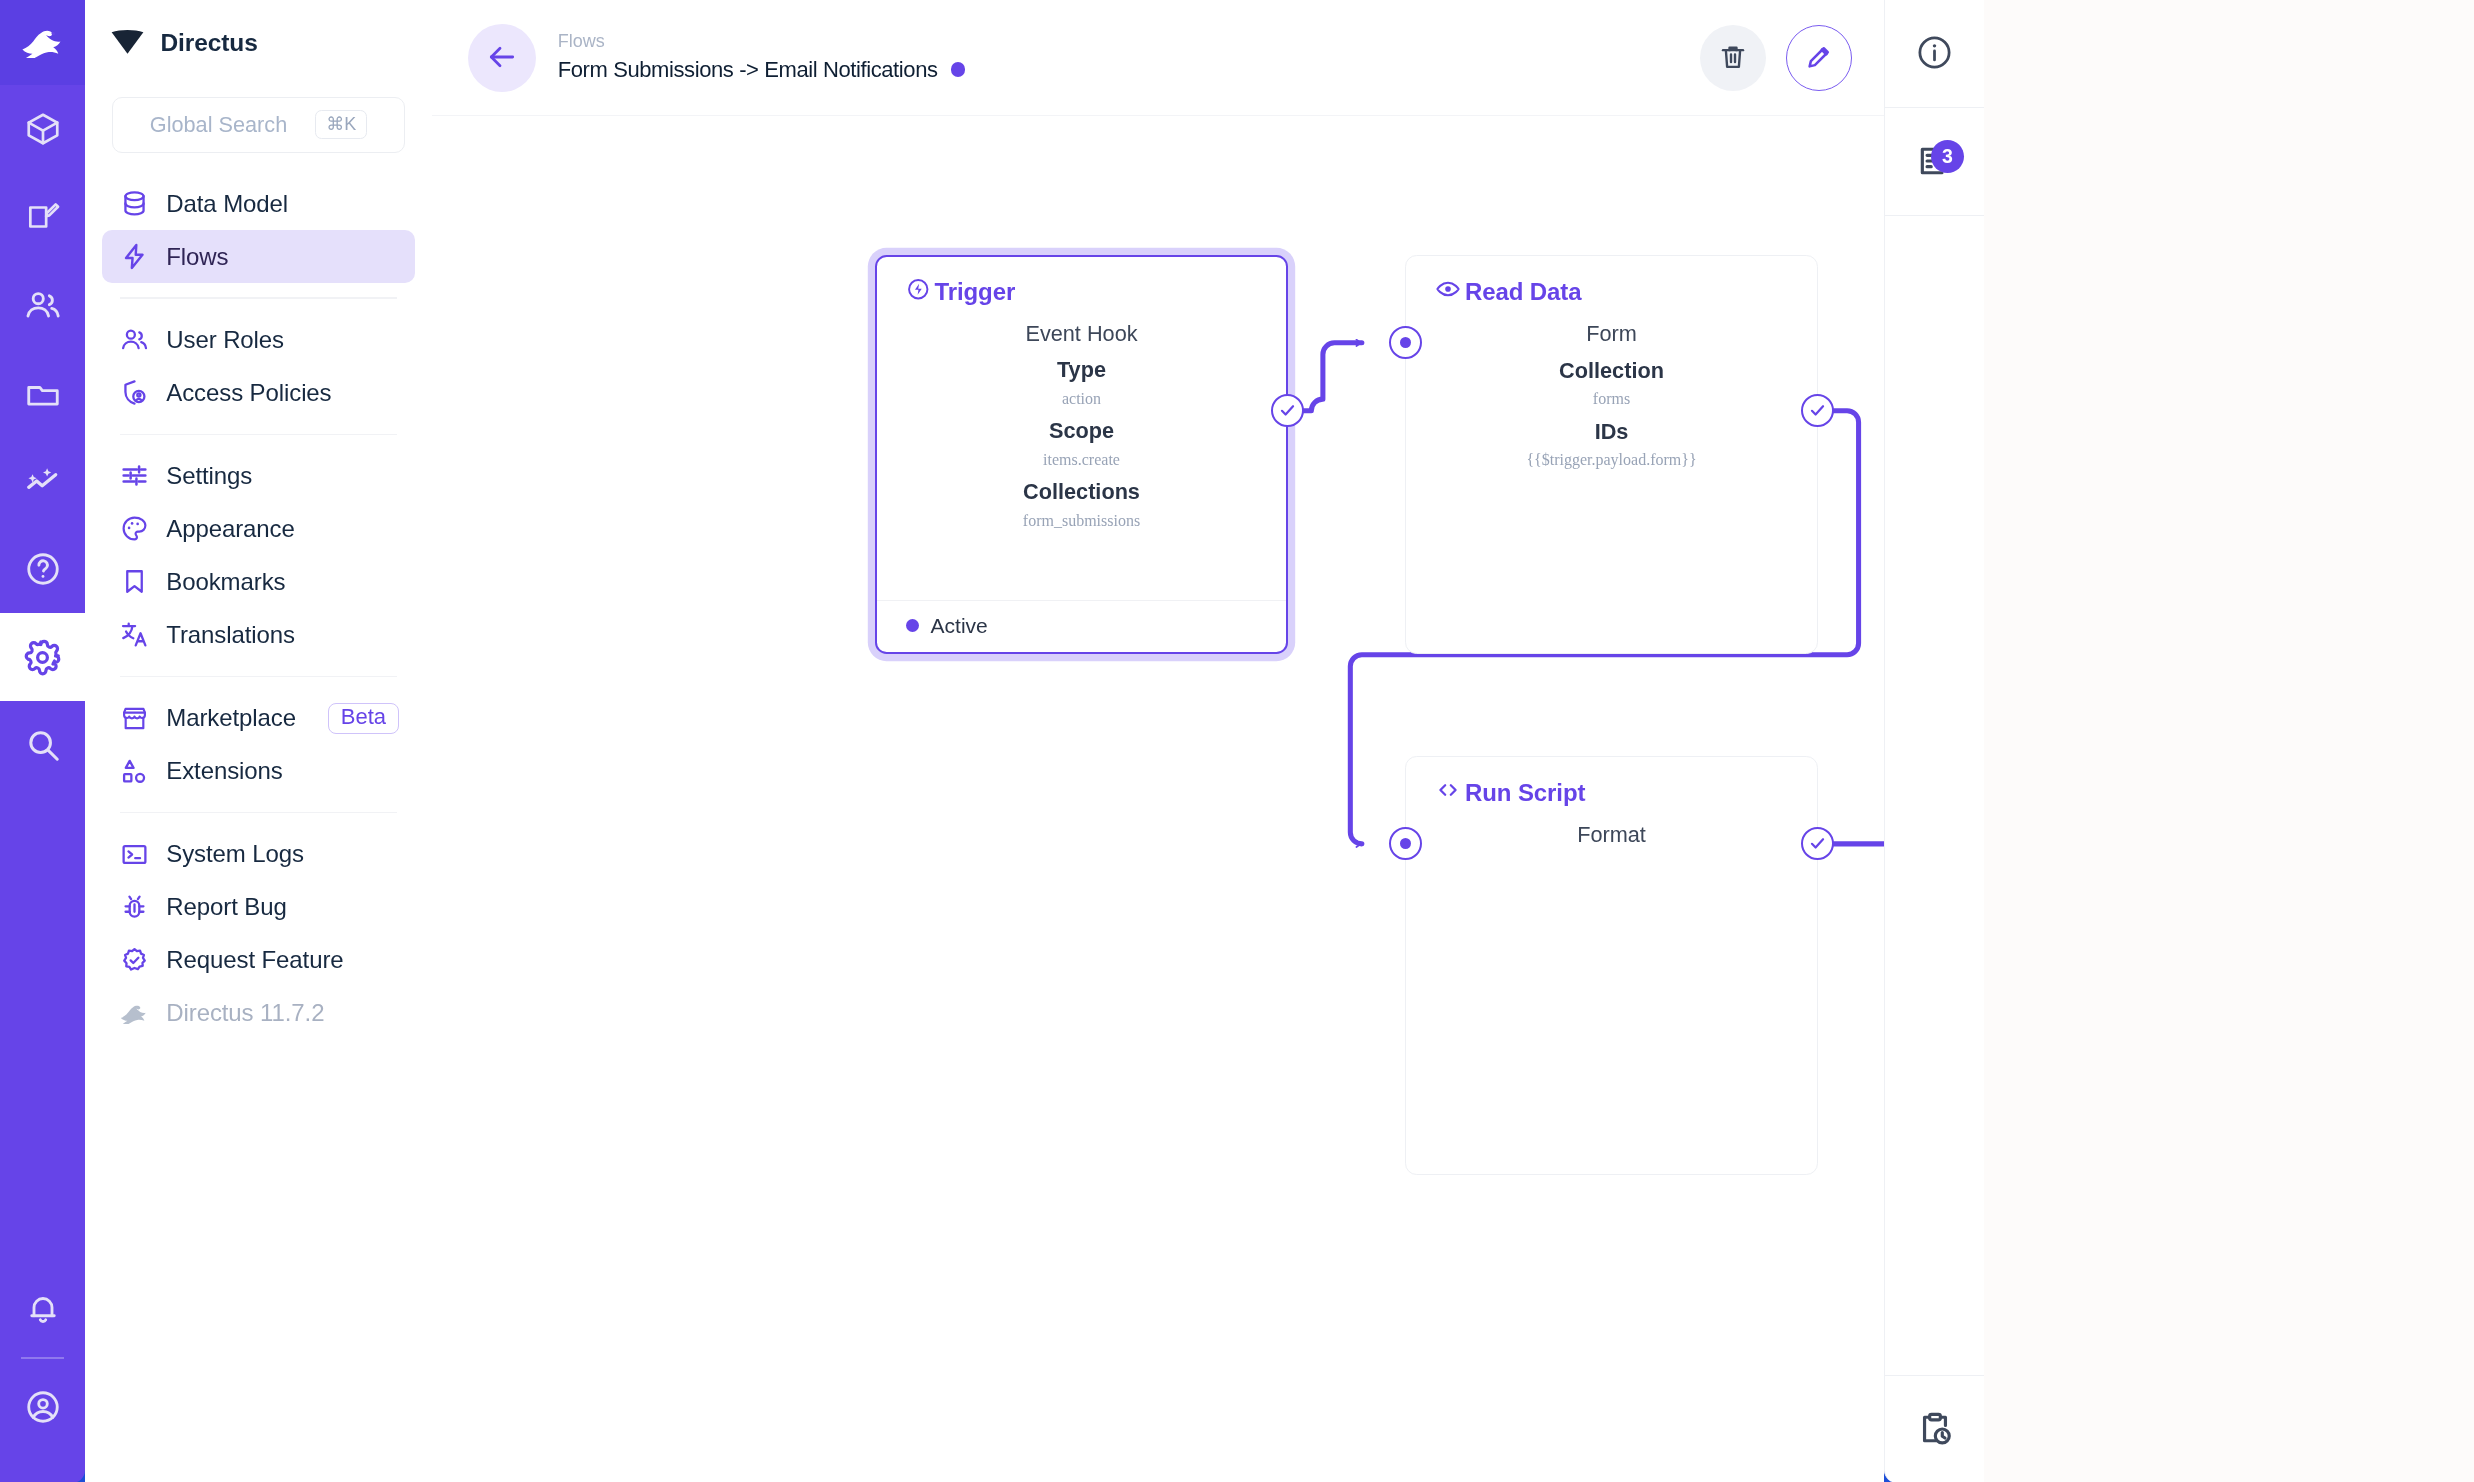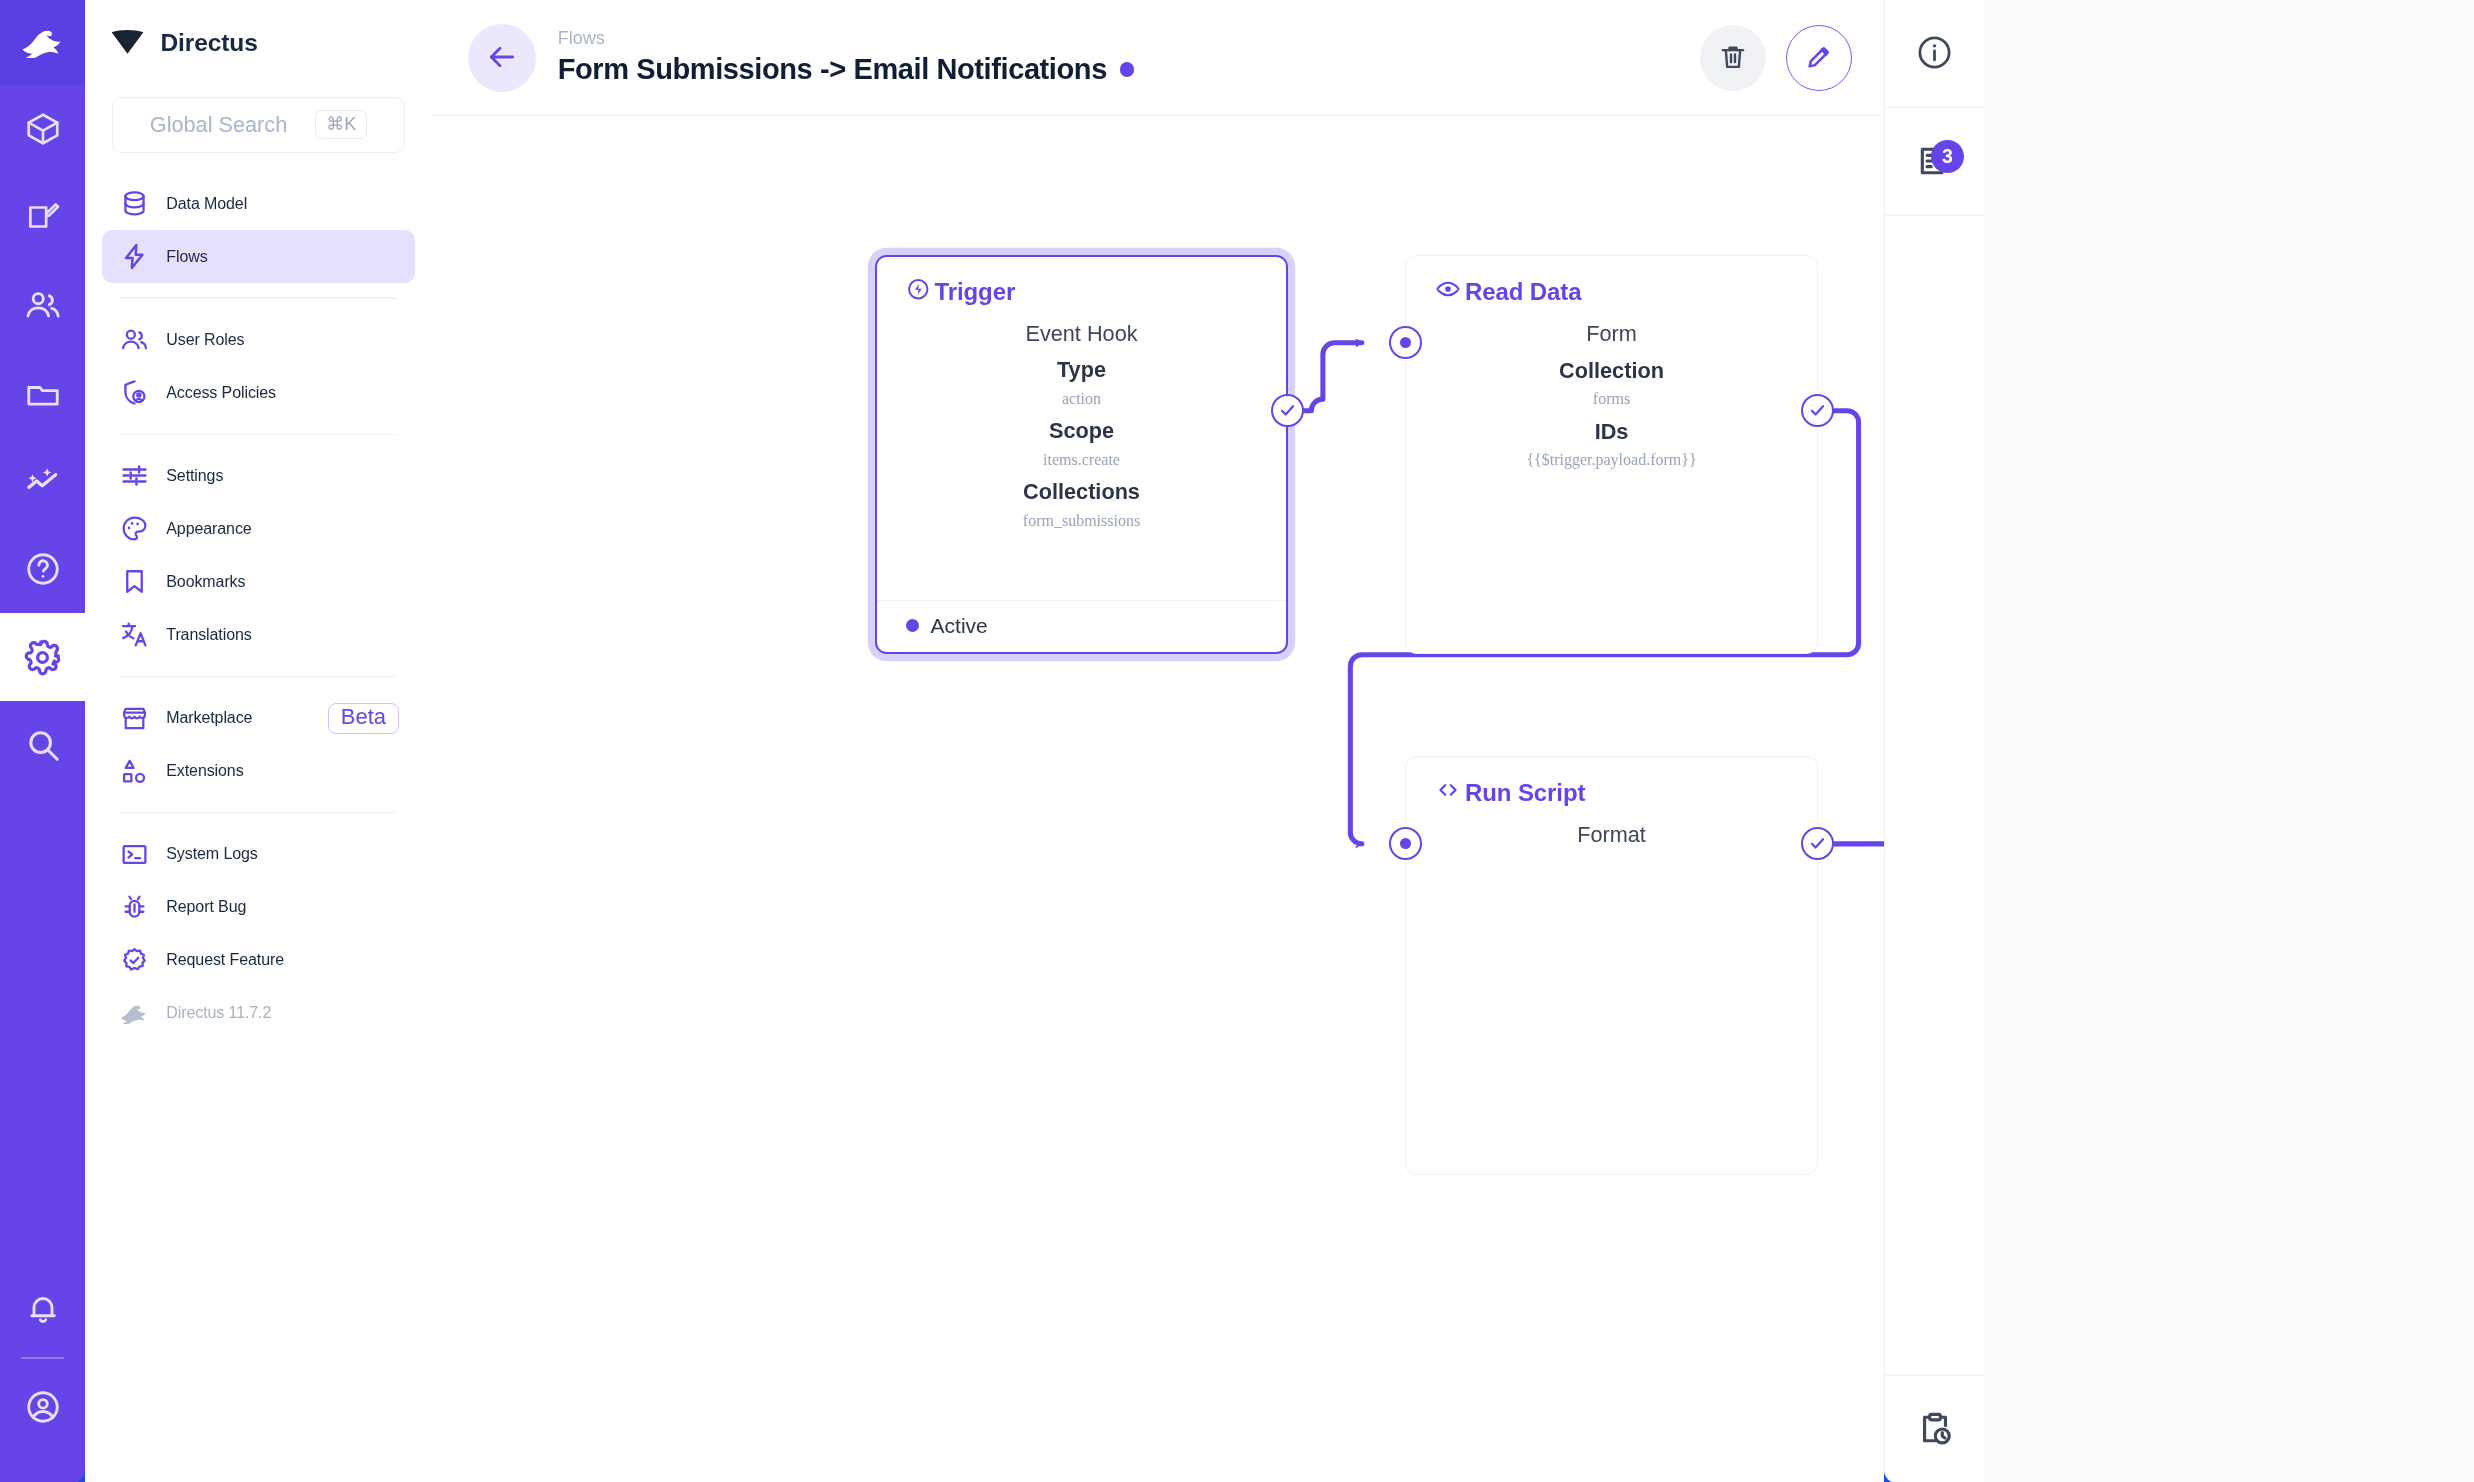--- a/index.html
+++ b/index.html
@@ -106,21 +106,21 @@
     display: flex;
     align-items: center;
     gap: 16px;
     height: 53px;
     padding: 0 16px;
     border-radius: 10px;
     cursor: pointer;
   }
   .nav-item .nav-ico { flex: 0 0 32px; width:32px; display: flex; justify-content: center; align-items:center; }
   .nav-item .nav-label {
-    font-size: 16px;
+    font-size: 24px;
     color: #172940;
     letter-spacing: -0.1px;
     white-space: nowrap;
   }
   .nav-item.selected { background: #e5e0fb; }
   .nav-item.selected .nav-label { color: #2f2455; }
   .nav-item.muted .nav-label { color: #a8b1c2; }
   .nav-sep { height: 1.4px; background: #f1f2f5; margin: 14.4px 17.3px; }
   .beta-badge {
     margin-left: auto;
@@ -162,22 +162,22 @@
   }
   .title-block { margin-left: 21.7px; }
   .breadcrumb {
     font-size: 18px;
     color: #aab4c6;
     line-height: 1.1;
     margin-bottom: 4.3px;
   }
   .title-row { display: flex; align-items: center; gap: 13px; }
   .page-title {
-    font-size: 29px;
-    font-weight: 700;
+    font-size: 22px;
+    font-weight: 400;
     color: #0f1f33;
     letter-spacing: -0.4px;
     white-space: nowrap;
   }
   .status-dot {
     width: 14.4px; height: 14.4px; border-radius: 50%;
     background: #6644e8;
     flex: 0 0 14.4px;
   }
   .header-actions {

